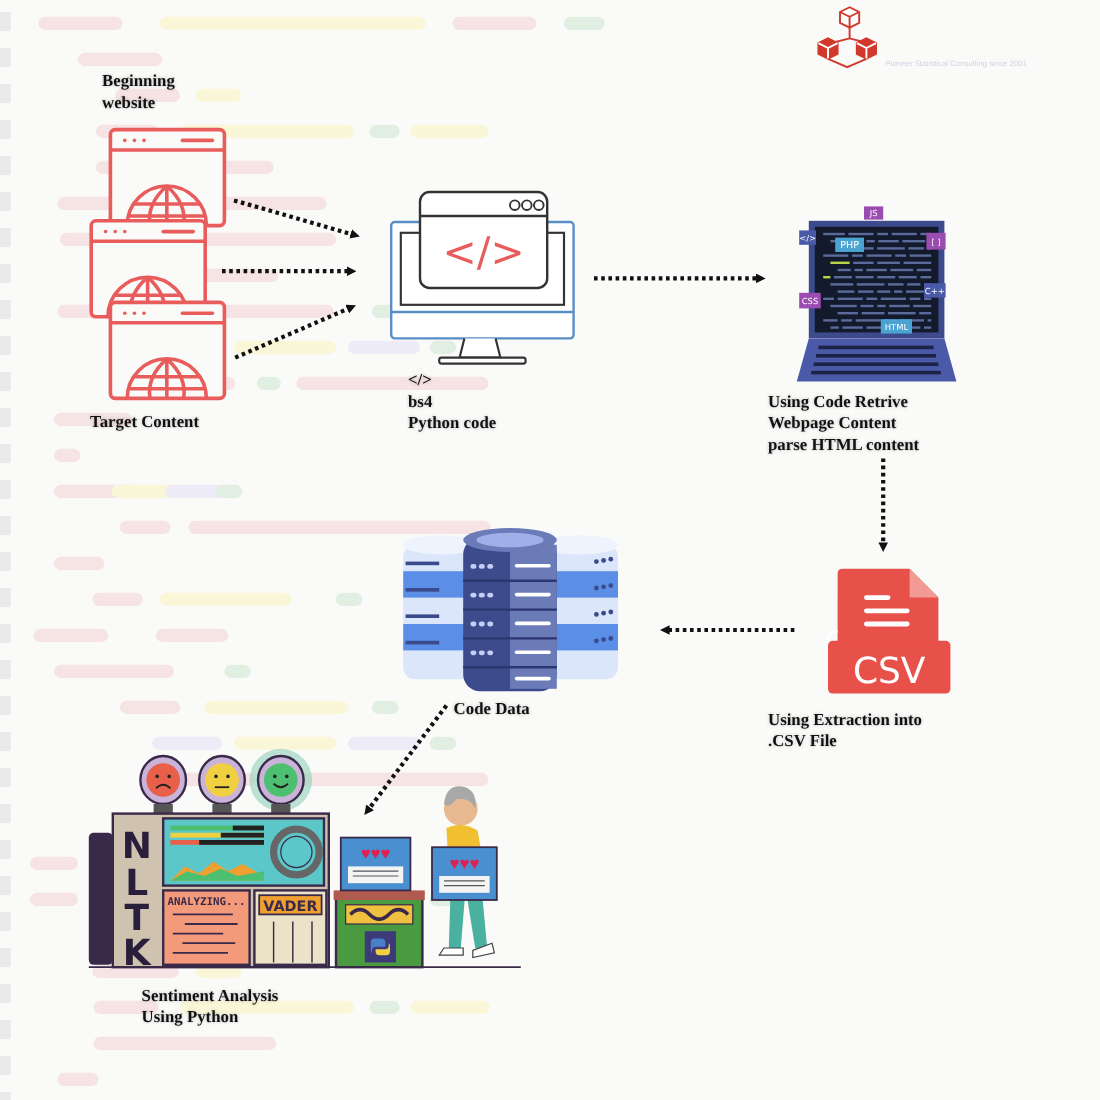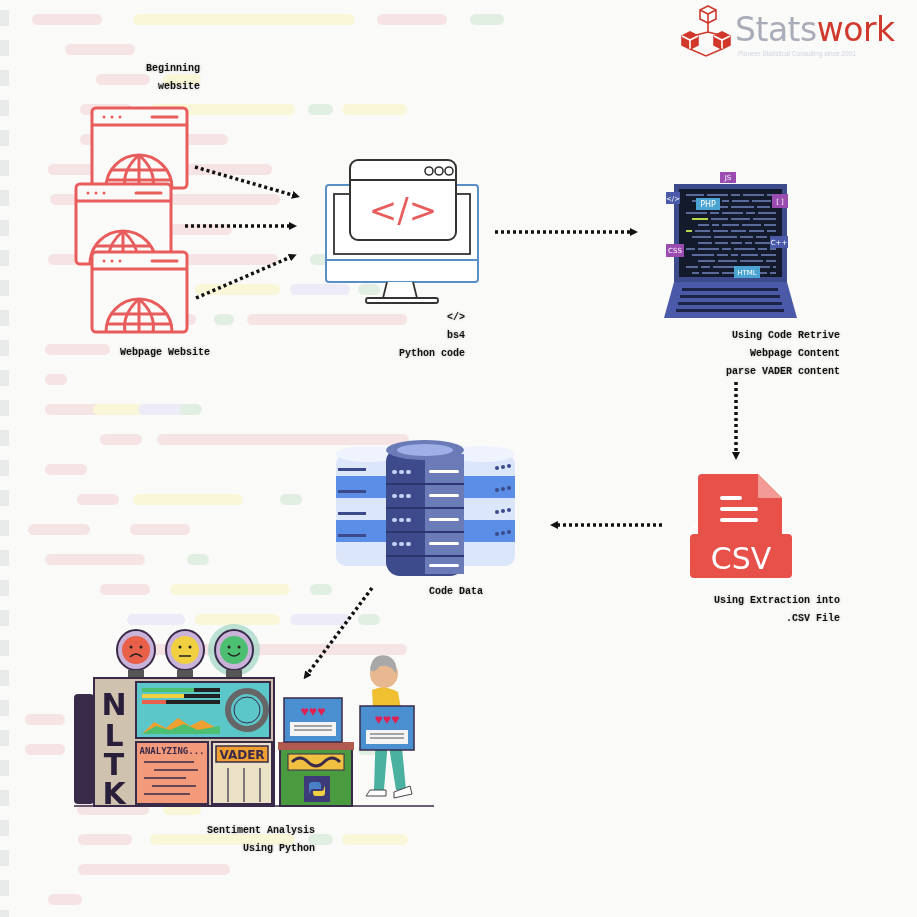--- a/index.html
+++ b/index.html
@@ -1,19 +1,19 @@
 <!DOCTYPE html>
 <html><head>
 <meta charset="utf-8">
 <style>
   html, body { margin: 0; padding: 0; }
   body { width: 917px; height: 917px; background: #fafaf8; position: relative; overflow: hidden; font-family: "Liberation Sans", sans-serif; }
   .bg-pill { position: absolute; height: 11px; border-radius: 6px; }
   .gutter { position: absolute; left: 0; width: 9px; height: 16px; background: #e9eaea; }
-  .label { position: absolute; font-family: Liberation Mono, monospace; font-weight: bold; font-size: 10px; color: #111; text-align: right; line-height: 18px; text-shadow: 0 0 3px rgba(0,0,0,0.25); white-space: pre-line; }
+  .label { position: absolute; font-family: Liberation Serif, serif; font-weight: bold; font-size: 14px; color: #111; text-align: left; line-height: 18px; text-shadow: 0 0 3px rgba(0,0,0,0.25); white-space: pre-line; }
   .node { position: absolute; }
   svg { display: block; overflow: visible; }
   .logo { position: absolute; left: 678px; top: 6px; width: 230px; height: 56px; }
   .logo-text { position: absolute; left: 57px; top: 4px; font-family: "DejaVu Sans", sans-serif; font-size: 33px; letter-spacing: -0.5px; }
   .logo-text .a { color: #a9acb9; }
   .logo-text .b { color: #d0392c; }
   .logo-tag { position: absolute; left: 60px; top: 44px; font-size: 6.5px; color: #cfd4e4; white-space: nowrap; }
 </style>
 </head>
 <body>
@@ -124,21 +124,20 @@
       <path d="M22 4 L30 0 L38 4 L38 13 L30 17 L22 13 Z" fill="#fff"></path>
       <path d="M22 4 L30 8 L38 4 M30 8 L30 17"></path>
       <path d="M30 17 L30 26 M14 30 L30 26 L46 30"></path>
       <path d="M4 30 L12 26 L20 30 L20 39 L12 43 L4 39 Z" fill="#d0392c"></path>
       <path d="M4 30 L12 34 L20 30 M12 34 L12 43" stroke="#fff"></path>
       <path d="M36 30 L44 26 L52 30 L52 39 L44 43 L36 39 Z" fill="#d0392c"></path>
       <path d="M36 30 L44 34 L52 30 M44 34 L44 43" stroke="#fff"></path>
       <path d="M12 43 L28 50 L44 43"></path>
     </g>
   </svg>
-  <div class="logo-text"><span class="a">Stats</span><span class="b">work</span></div>
   <div class="logo-tag">Pioneer Statistical Consulting since 2001</div>
 </div>
 
 <div class="label" style="left:85px; top:60px; width:115px;">Beginning
 website</div>
 <div class="node" style="left:74px; top:106px;">
   <svg width="120" height="230" viewBox="0 0 120 230">
     <defs>
       <g id="browserGlobe">
         <rect x="0" y="0" width="95" height="80" rx="4" fill="#fafaf8" stroke="#e85c5c" stroke-width="3"></rect>
@@ -155,21 +154,21 @@
           <path d="M19 62 L75 62"></path>
           <path d="M16 72 L78 72"></path>
         </g>
       </g>
     </defs>
     <use href="#browserGlobe" x="18" y="2"></use>
     <use href="#browserGlobe" x="2" y="78"></use>
     <use href="#browserGlobe" x="18" y="146"></use>
   </svg>
 </div>
-<div class="label" style="left:75px; top:344px; width:135px;">Webpage Website</div>
+<div class="label" style="left:75px; top:344px; width:135px;">Target Content</div>
 
 <svg class="node" style="left:0; top:0;" width="917" height="917">
   <defs>
     <marker id="ah" markerWidth="8" markerHeight="8" refX="4" refY="4" orient="auto" markerUnits="userSpaceOnUse">
       <path d="M0 0 L8 4 L0 8 Z" fill="#111"></path>
     </marker>
   </defs>
   <g stroke="#111" stroke-width="3.5" stroke-dasharray="3 3" fill="none" marker-end="url(#ah)">
     <line x1="195" y1="167" x2="296" y2="196"></line>
     <line x1="185" y1="226" x2="293" y2="226"></line>
@@ -297,21 +296,21 @@
         <text x="123" y="73">C++</text>
       <rect x="10" y="72" width="18" height="13" fill="#9a4cb0"></rect>
         <text x="19" y="81">CSS</text>
       <rect x="78" y="94" width="26" height="12" fill="#4aa3d0"></rect>
         <text x="91" y="103">HTML</text>
     </g>
   </svg>
 </div>
 <div class="label" style="left:640px; top:327px; width:200px;">Using  Code Retrive
 Webpage Content
- parse VADER content</div>
+ parse HTML content</div>
 
 <div class="node" style="left:690px; top:474px;">
   <svg width="104" height="106" viewBox="0 0 104 106">
     <path d="M8 4 Q8 0 12 0 L68 0 L92 24 L92 62 L8 62 Z" fill="#e8514a"></path>
     <path d="M68 0 L68 24 L92 24 Z" fill="#f29a94"></path>
     <rect x="30" y="22" width="22" height="4" rx="2" fill="#fff"></rect>
     <rect x="30" y="33" width="38" height="4" rx="2" fill="#fff"></rect>
     <rect x="30" y="44" width="38" height="4" rx="2" fill="#fff"></rect>
     <path d="M4 62 Q0 62 0 58 Q0 52 8 52" fill="none" stroke="#fff" stroke-width="2"></path>
     <rect x="0" y="60" width="102" height="44" rx="4" fill="#e8514a"></rect>
@@ -491,14 +490,14 @@
       <text x="313" y="94" text-anchor="middle" font-size="14" fill="#e02050">♥♥♥</text>
       <rect x="292" y="100" width="42" height="14" fill="#f4f4f4"></rect>
       <g stroke="#555">
           <line x1="296" y1="104" x2="330" y2="104"></line>
           <line x1="296" y1="108" x2="330" y2="108"></line>
         </g>
     </g>
     <line x1="0" y1="176" x2="360" y2="176" stroke="#3a2a4a" stroke-width="1.5"></line>
   </svg>
 </div>
-<div class="label" style="left:130px; top:822px; width:185px;">Sentiment Analysis
+<div class="label" style="left:118px; top:822px; width:185px;">Sentiment Analysis
 Using Python</div>
 
 </body></html>

